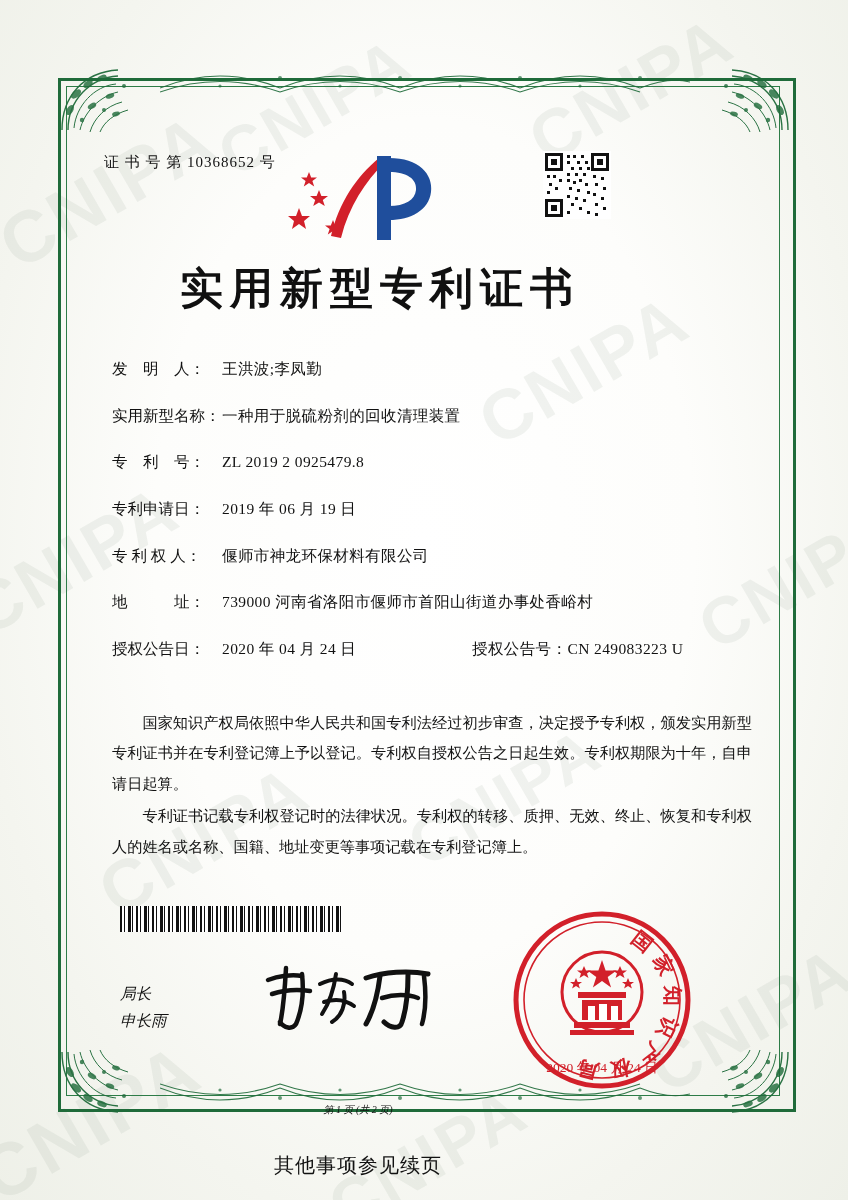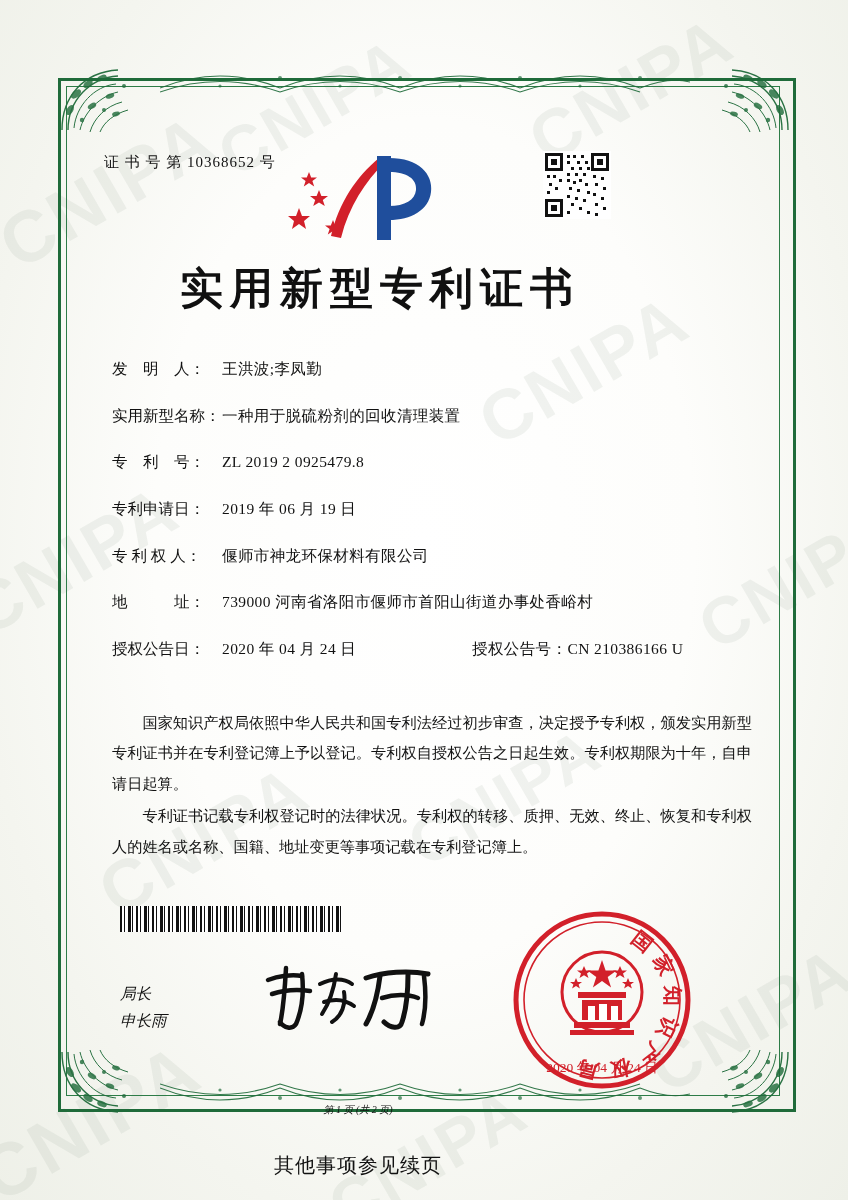--- a/index.html
+++ b/index.html
@@ -498,21 +498,21 @@
         <div class="field-value">偃师市神龙环保材料有限公司</div>
       </div>
       <div class="field-row">
         <div class="field-label">地　　　址：</div>
         <div class="field-value">739000 河南省洛阳市偃师市首阳山街道办事处香峪村</div>
       </div>
       <div class="field-row two-col">
         <div class="field-label">授权公告日：</div>
         <div class="field-value">2020 年 04 月 24 日</div>
         <div class="sub-label">授权公告号：</div>
-        <div class="sub-label">CN 210386166 U</div>
+        <div class="sub-label">CN 249083223 U</div>
       </div>
     </div>
 
     <div class="paras">
       <p class="para">国家知识产权局依照中华人民共和国专利法经过初步审查，决定授予专利权，颁发实用新型专利证书并在专利登记簿上予以登记。专利权自授权公告之日起生效。专利权期限为十年，自申请日起算。</p>
       <p class="para">专利证书记载专利权登记时的法律状况。专利权的转移、质押、无效、终止、恢复和专利权人的姓名或名称、国籍、地址变更等事项记载在专利登记簿上。</p>
     </div>
 
     <div class="barcode"></div>
 

